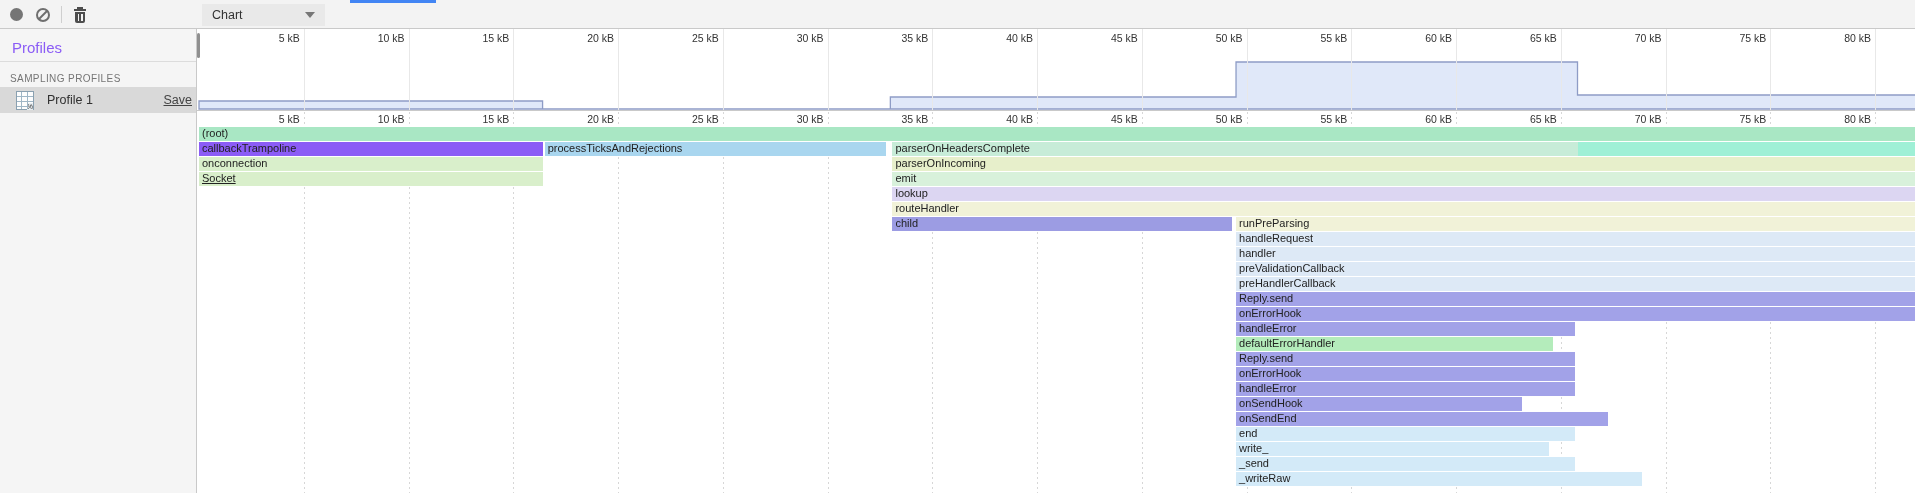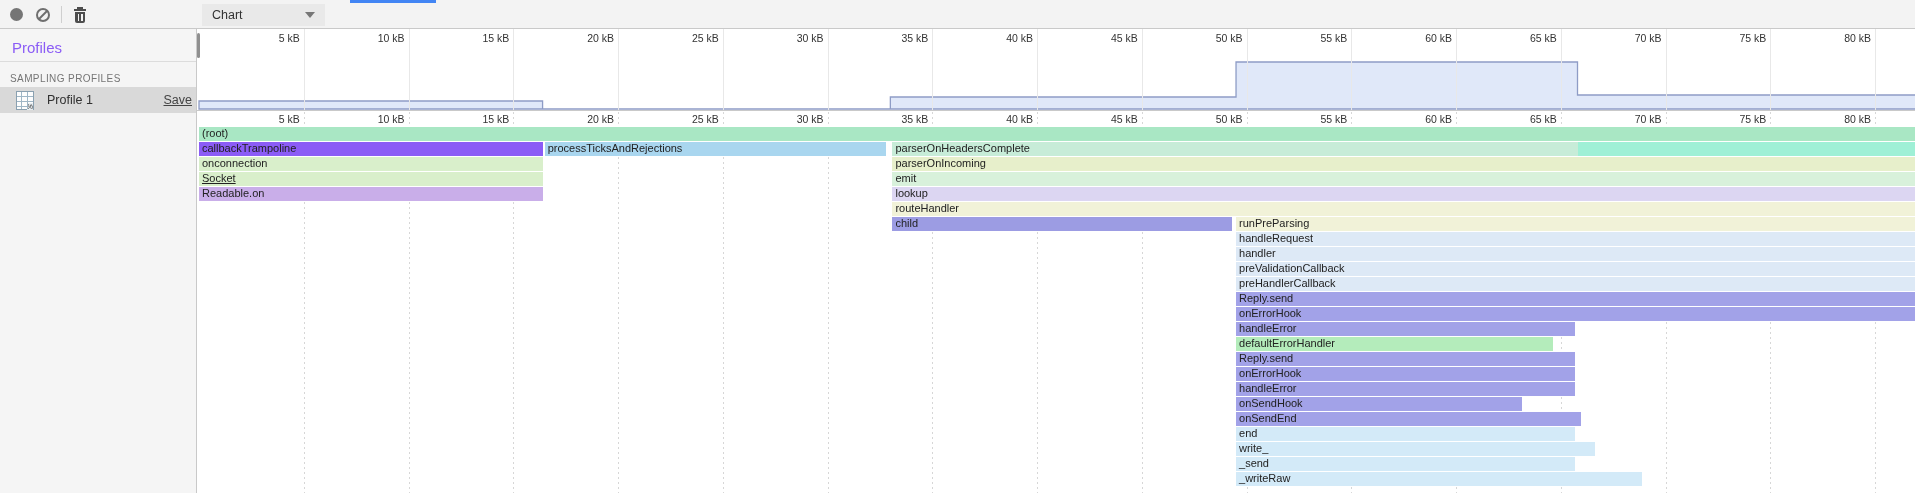--- a/index.html
+++ b/index.html
@@ -179,38 +179,37 @@
         <div class="flame-grid-line" style="left: 1678px;"></div>
         <div class="bar" style="left: 2px; width: 1717.9px; top: 98px; background: rgb(169, 231, 196);">(root)</div>
         <div class="bar" style="left: 2px; width: 343.58px; top: 113px; background: #8b5cf6;">callbackTrampoline</div>
         <div class="bar" style="left: 347.675px; width: 341.485px; top: 113px; background: rgb(169, 214, 239);">processTicksAndRejections</div>
         <div class="bar" style="left: 695.445px; width: 685.065px; top: 113px; background: rgb(199, 236, 216);">parserOnHeadersComplete</div>
         <div class="bar" style="left: 1380.51px; width: 339.39px; top: 113px; background: rgb(159, 240, 214);"></div>
         <div class="bar" style="left: 2px; width: 343.58px; top: 128px; background: rgb(217, 239, 203);">onconnection</div>
         <div class="bar" style="left: 695.445px; width: 1024.45px; top: 128px; background: rgb(231, 239, 203);">parserOnIncoming</div>
         <div class="bar" style="left: 2px; width: 343.58px; top: 143px; background: rgb(217, 239, 203); text-decoration: underline;">Socket</div>
         <div class="bar" style="left: 695.445px; width: 1024.45px; top: 143px; background: rgb(216, 241, 219);">emit</div>
-        <div class="bar" style="left: 2px; width: 343.58px; top: 158px; background: rgb(201, 174, 233);">Readable.on</div>
         <div class="bar" style="left: 695.445px; width: 1024.45px; top: 158px; background: rgb(220, 214, 242);">lookup</div>
         <div class="bar" style="left: 695.445px; width: 1024.45px; top: 173px; background: rgb(241, 242, 216);">routeHandler</div>
         <div class="bar selected" style="left: 695.445px; width: 339.39px; top: 188px; background: rgb(156, 156, 227);">child</div>
         <div class="bar" style="left: 1039.02px; width: 680.875px; top: 188px; background: rgb(241, 242, 216);">runPreParsing</div>
         <div class="bar" style="left: 1039.02px; width: 680.875px; top: 203px; background: rgb(221, 233, 246);">handleRequest</div>
         <div class="bar" style="left: 1039.02px; width: 680.875px; top: 218px; background: rgb(221, 233, 246);">handler</div>
         <div class="bar" style="left: 1039.02px; width: 680.875px; top: 233px; background: rgb(221, 233, 246);">preValidationCallback</div>
         <div class="bar" style="left: 1039.02px; width: 680.875px; top: 248px; background: rgb(221, 233, 246);">preHandlerCallback</div>
         <div class="bar" style="left: 1039.02px; width: 680.875px; top: 263px; background: rgb(162, 162, 232);">Reply.send</div>
         <div class="bar" style="left: 1039.02px; width: 680.875px; top: 278px; background: rgb(162, 162, 232);">onErrorHook</div>
         <div class="bar" style="left: 1039.02px; width: 339.39px; top: 293px; background: rgb(162, 162, 232);">handleError</div>
         <div class="bar" style="left: 1039.02px; width: 317px; top: 308px; background: rgb(180, 236, 187);">defaultErrorHandler</div>
         <div class="bar" style="left: 1039.02px; width: 339.39px; top: 323px; background: rgb(162, 162, 232);">Reply.send</div>
         <div class="bar" style="left: 1039.02px; width: 339.39px; top: 338px; background: rgb(162, 162, 232);">onErrorHook</div>
         <div class="bar" style="left: 1039.02px; width: 339.39px; top: 353px; background: rgb(162, 162, 232);">handleError</div>
         <div class="bar" style="left: 1039.02px; width: 286px; top: 368px; background: rgb(162, 162, 232);">onSendHook</div>
-        <div class="bar" style="left: 1039.02px; width: 345px; top: 383px; background: rgb(162, 162, 232);">onSendEnd</div>
+        <div class="bar" style="left: 1039.02px; width: 372px; top: 383px; background: rgb(162, 162, 232);">onSendEnd</div>
         <div class="bar" style="left: 1039.02px; width: 339.39px; top: 398px; background: rgb(211, 234, 248);">end</div>
-        <div class="bar" style="left: 1039.02px; width: 359px; top: 413px; background: rgb(211, 234, 248);">write_</div>
+        <div class="bar" style="left: 1039.02px; width: 313px; top: 413px; background: rgb(211, 234, 248);">write_</div>
         <div class="bar" style="left: 1039.02px; width: 339.39px; top: 428px; background: rgb(211, 234, 248);">_send</div>
         <div class="bar" style="left: 1039.02px; width: 406px; top: 443px; background: rgb(211, 234, 248);">_writeRaw</div>
       </div>
   </div>
 
 </div>
 
 </body></html>

